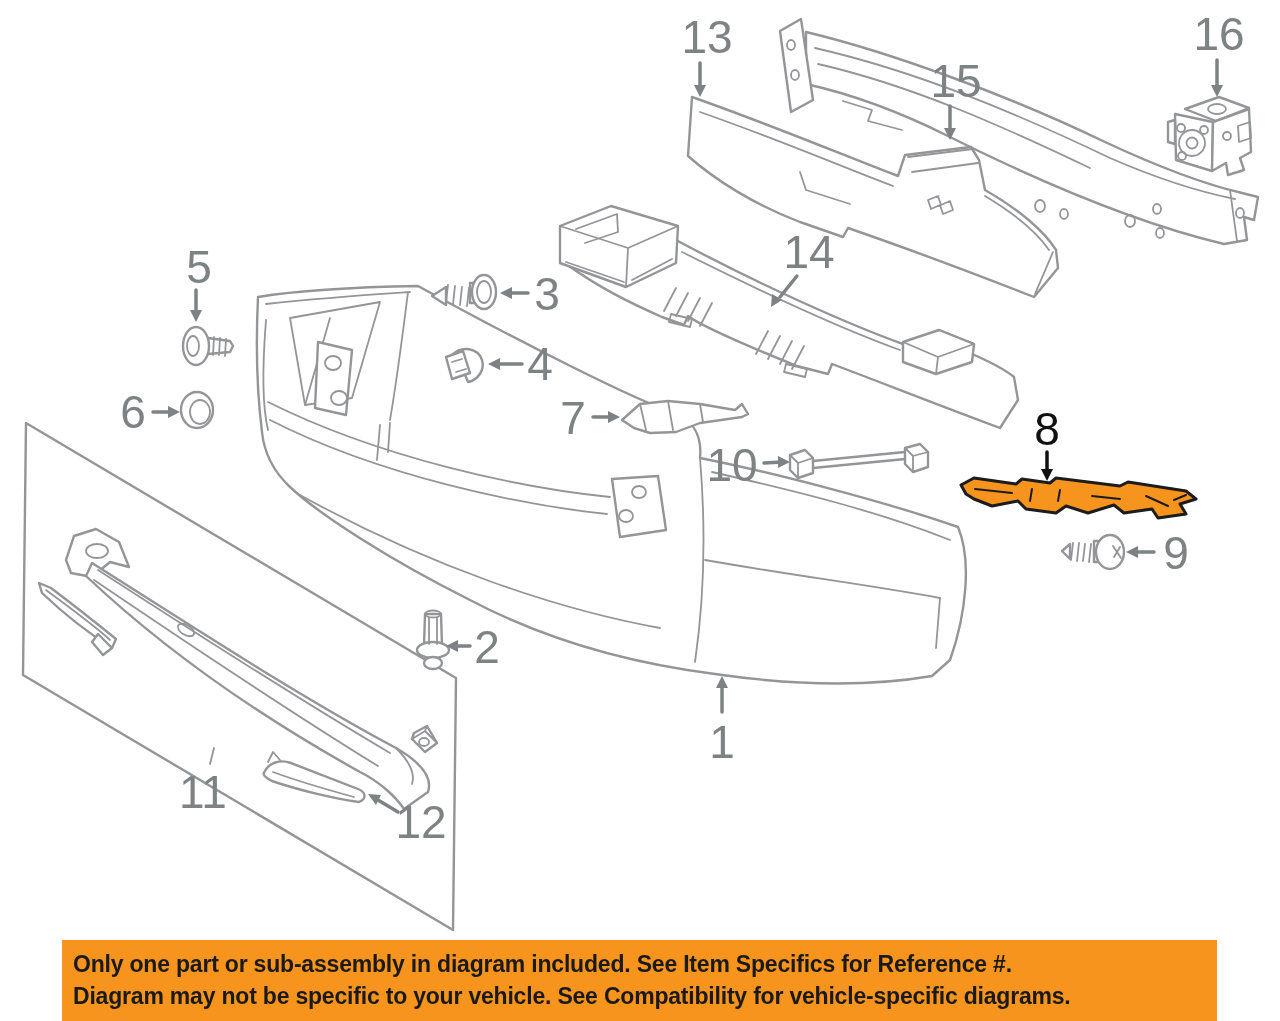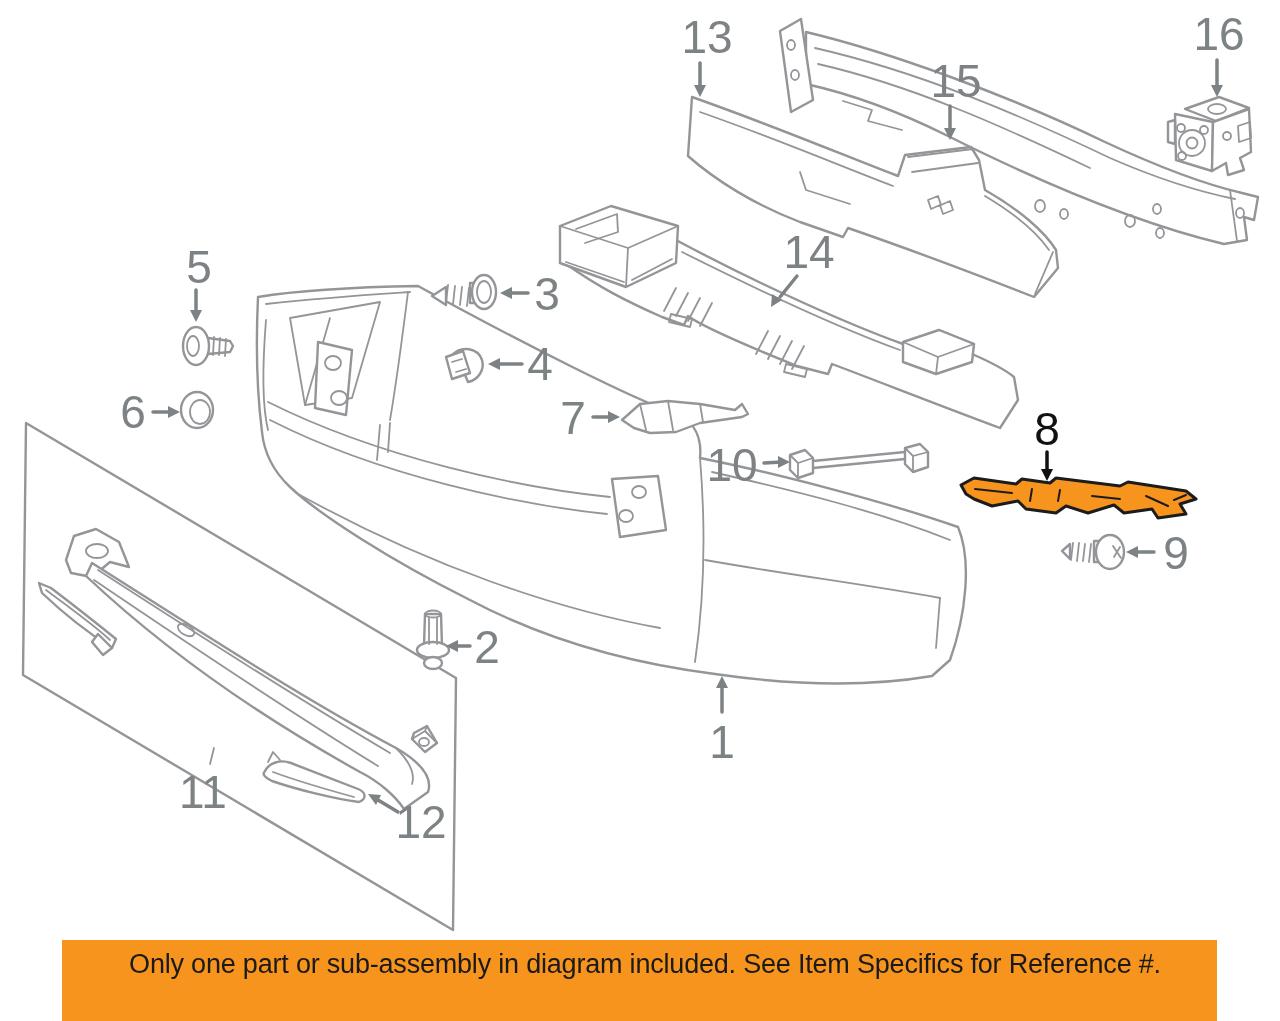--- a/index.html
+++ b/index.html
@@ -14,22 +14,22 @@
   .hlt{stroke:#1c1c1c;stroke-width:2;fill:none;stroke-linecap:round;}
   .lbl{font-family:"Liberation Sans", sans-serif;font-size:46px;fill:#7D8285;text-anchor:middle;}
   .lbl.dark{fill:#111111;}
   .arr{stroke:#7D8285;stroke-width:3.5;fill:none;stroke-linecap:round;}
   .arrh{fill:#7D8285;stroke:none;}
   .arr.dark{stroke:#111111;}
   .arrh.dark{fill:#111111;}
   
   .banner{position:absolute;left:62px;top:940px;width:1155px;height:81px;background:#F7941D;
           box-sizing:border-box;padding:8px 0 0 11px;overflow:hidden;}
-  .banner-line{font-weight:normal;font-size:27px;line-height:32px;color:#1A1A1A;
-               letter-spacing:-0.2px;white-space:nowrap;text-align:center;}
+  .banner-line{font-weight:bold;font-size:23px;line-height:32px;color:#1A1A1A;
+               letter-spacing:-0.2px;white-space:nowrap;}
 </style>
 </head>
 <body>
 
 <div class="stage">
 <svg width="1280" height="1021" viewBox="0 0 1280 1021">
 
   <g>
     <path class="lnf" d="M806,32 C 890,52 1010,96 1105,142 C 1165,170 1212,186 1242,193 L1258,197 L1254,220 L1244,217 L1247,240 L1224,244 C 1140,224 1040,182 948,136 C 888,106 842,92 806,84 Z"></path>
     <path class="lnt" d="M815,48 C 920,72 1020,115 1110,158 C 1165,182 1205,193 1235,199"></path>
@@ -253,14 +253,15 @@
         <polygon class="arrh" points="950,140 944,128 956,128"></polygon>
 
     <text class="lbl" x="1219" y="50">16</text>
     <path class="arr" d="M1217,60 L1217,89"></path>
         <polygon class="arrh" points="1217,97 1211,85 1223,85"></polygon>
   </g>
 </svg>
 
   <div class="banner">
     <div class="banner-line">Only one part or sub-assembly in diagram included. See Item Specifics for Reference #.</div>
+    <div class="banner-line">Diagram may not be specific to your vehicle. See Compatibility for vehicle-specific diagrams.</div>
   </div>
 </div>
 
 </body></html>

